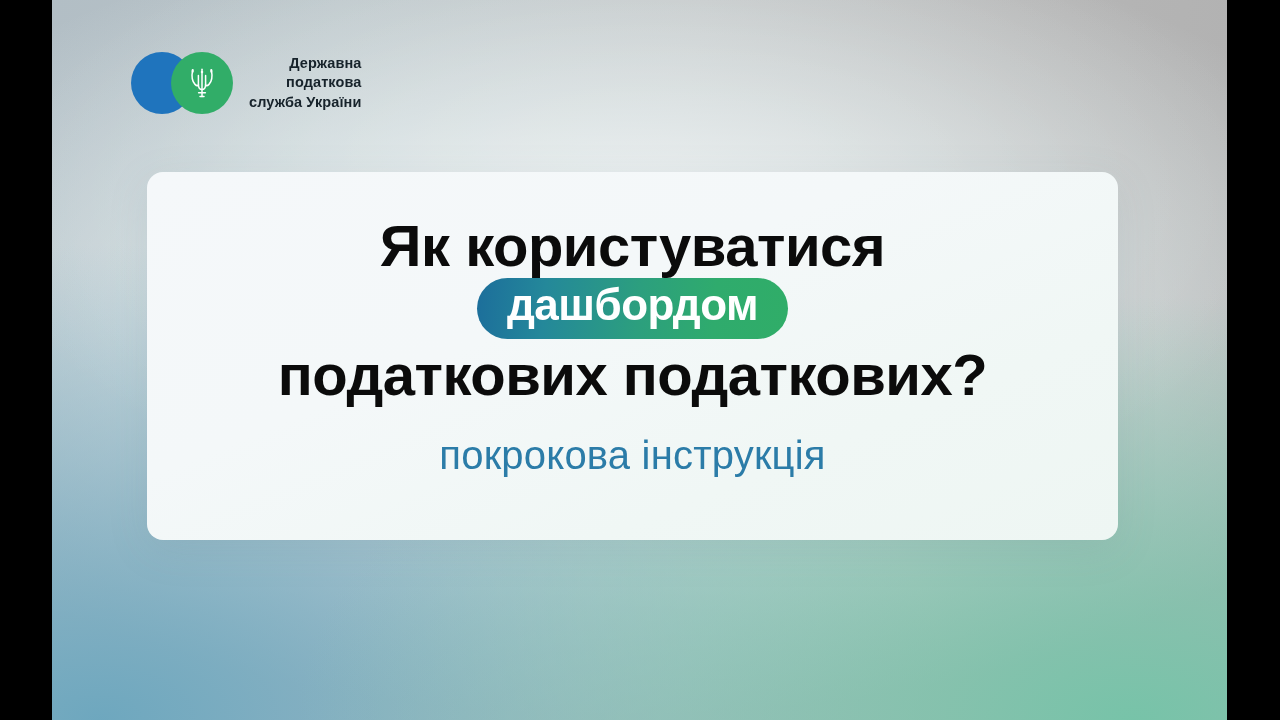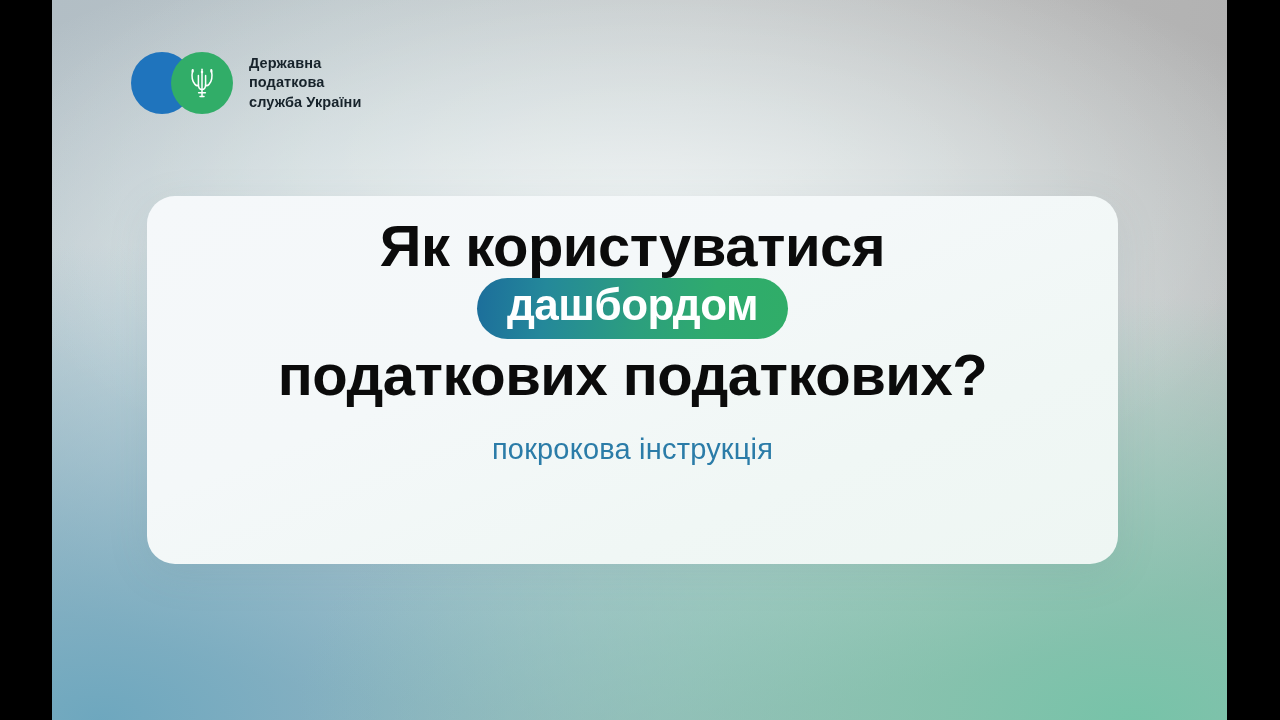--- a/index.html
+++ b/index.html
@@ -59,39 +59,39 @@
   .dot.green { left:40px; background:#31ad68; display:flex; align-items:center; justify-content:center; }
   .trident { width:26px; height:34px; display:block; }
   .brand-text {
     margin-left:16px;
     font-size:14.5px;
     font-weight:bold;
     line-height:1.33;
     color:#17232b;
     letter-spacing:0.1px;
     white-space:nowrap;
+    text-align:right;
   }
 
   
   #card {
     position:absolute;
     left:95px;  
     top:172px;
     width:971px;  
     height:368px;
-    border-radius:28px;
+    border-radius:16px;
     background:linear-gradient(158deg, #f5f8fa 0%, #f4f8f9 40%, #f0f7f5 72%, #eef6f3 100%);
     box-shadow:0 10px 40px rgba(90,120,130,0.13);
     z-index:15;
     display:flex;
     flex-direction:column;
     align-items:center;
     justify-content:flex-start;
-    padding-top:20px;
-    margin-top:24px;
+    padding-top:44px;
   }
 
   .title-line {
     font-weight:bold;
     color:#0b0b0b;
     letter-spacing:-0.5px;
     white-space:nowrap;
     text-align:center;
   }
   #title-1 { font-size:58px; line-height:1.04; }
@@ -106,21 +106,21 @@
     color:#ffffff;
     font-size:44px;
     font-weight:bold;
     line-height:1.05;
     letter-spacing:-0.5px;
     white-space:nowrap;
   }
 
   #subtitle {
     margin-top:28px;
-    font-size:29px;
+    font-size:40px;
     font-weight:normal;
     color:#2b7ca8;
     letter-spacing:0.2px;
     white-space:nowrap;
     text-align:left;
   }
 </style>
 </head>
 <body>
 

